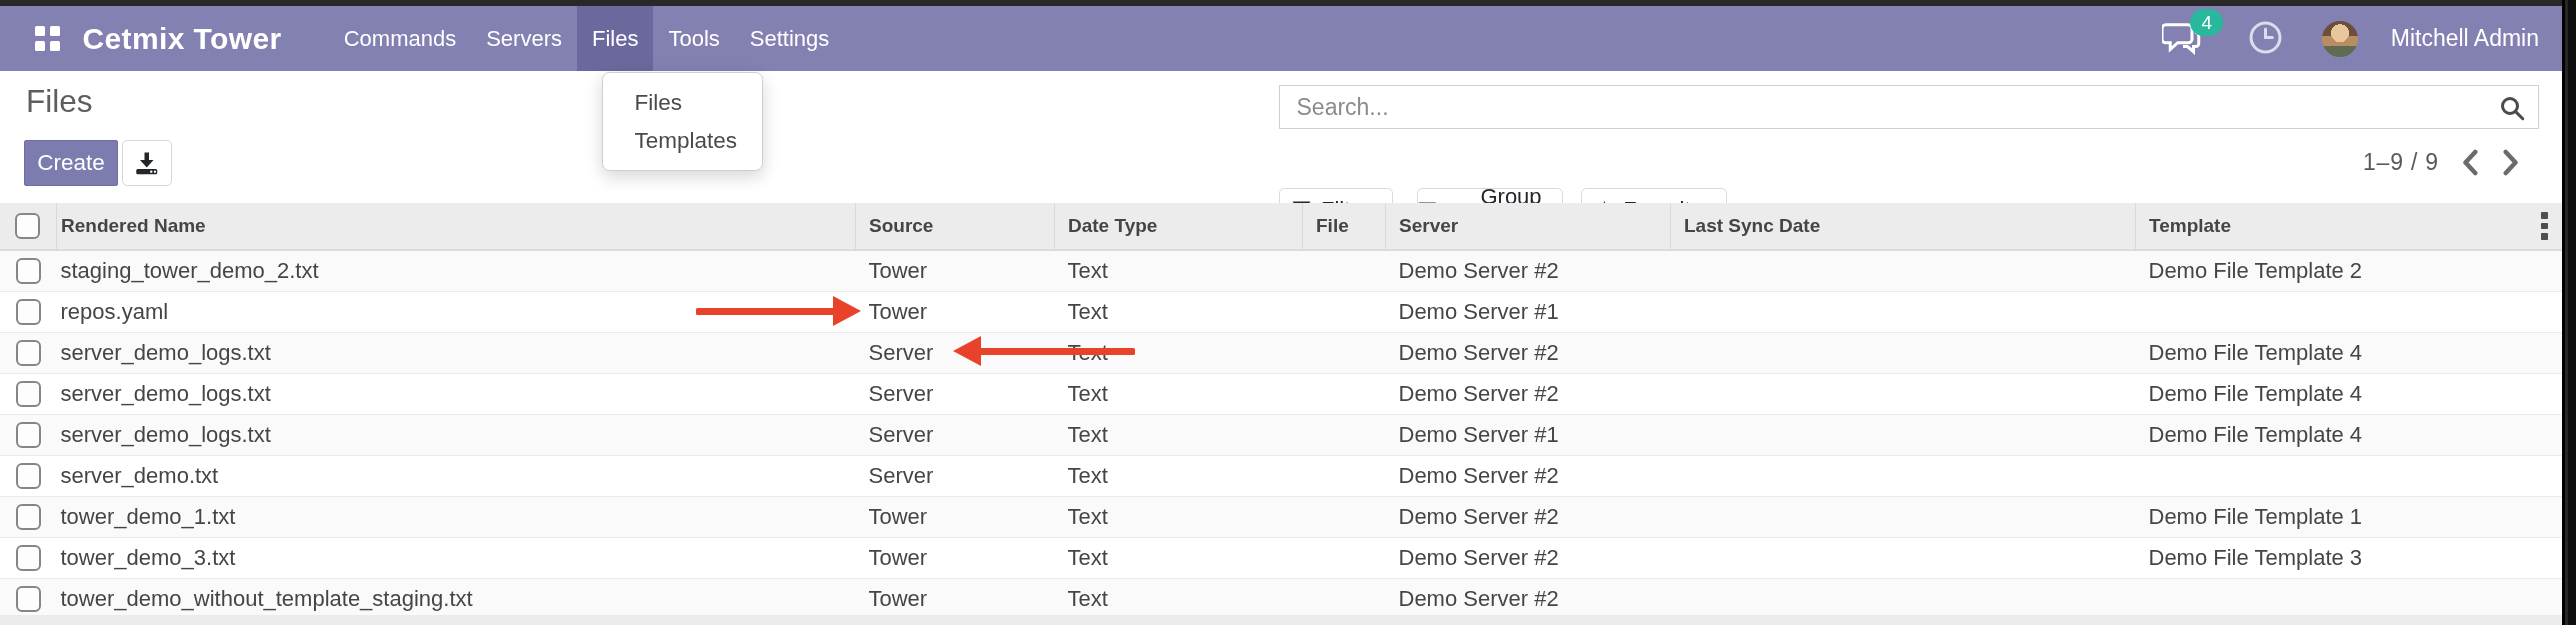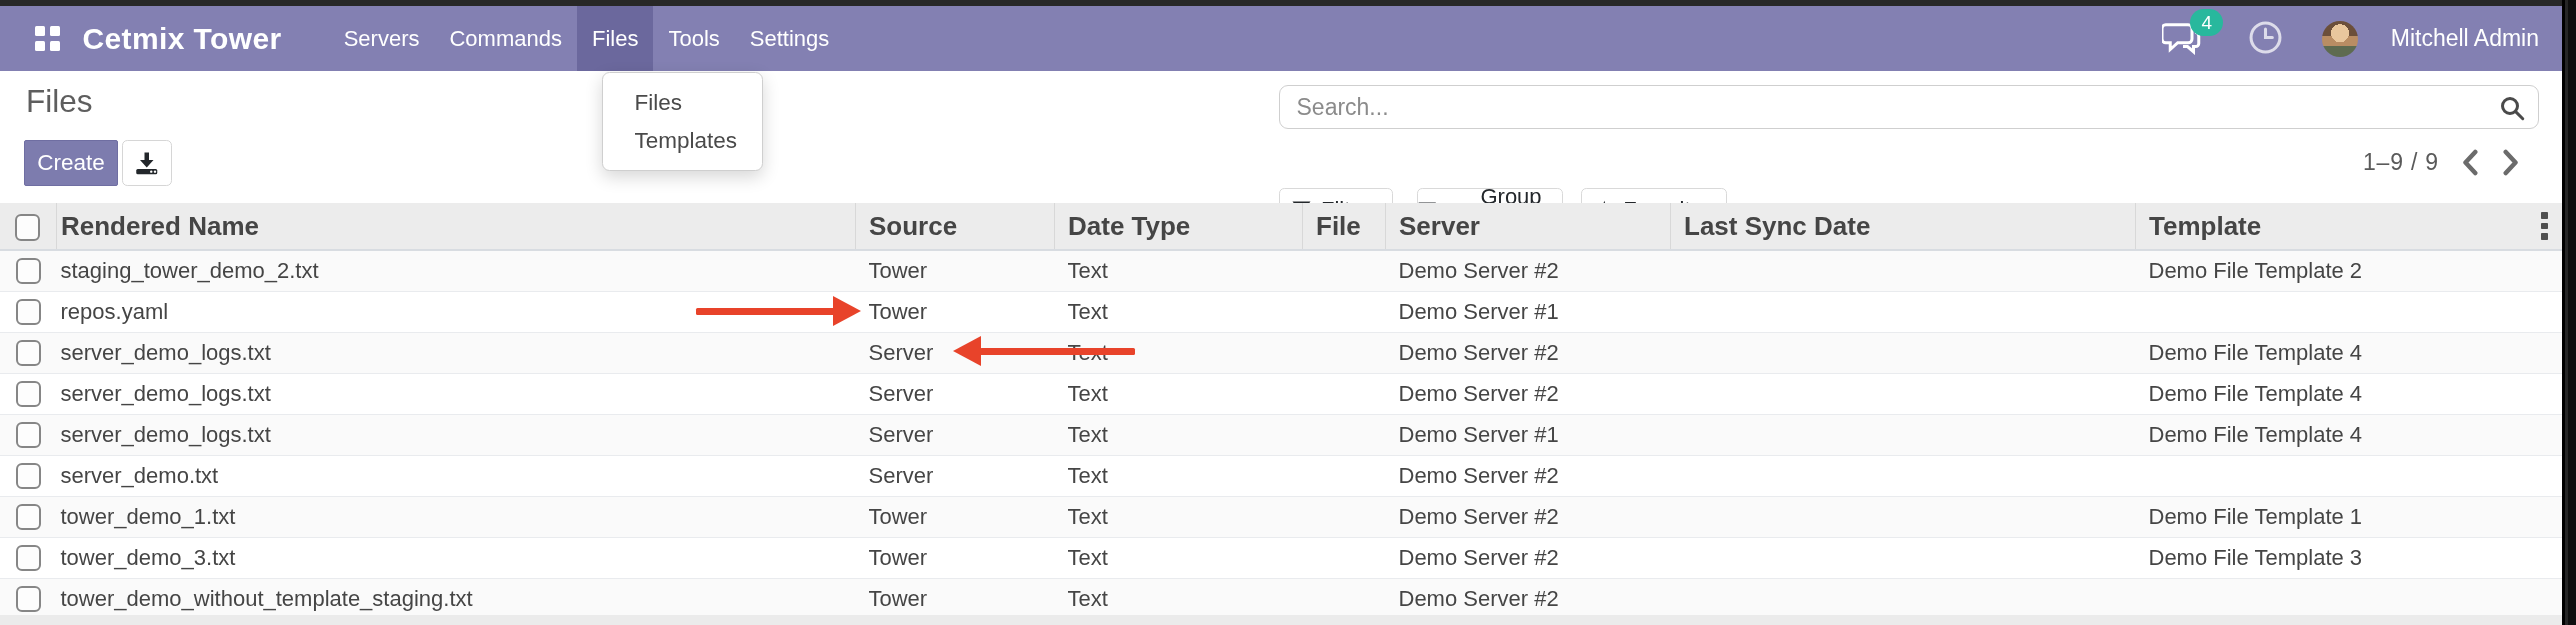--- a/index.html
+++ b/index.html
@@ -43,40 +43,40 @@
     border-radius:7.5px;box-shadow:0 6px 16.5px rgba(0,0,0,.16);padding:10.5px 0;z-index:30;}
   .dropdown-item{height:38px;line-height:38px;padding-left:31.5px;font-size:22.5px;color:#4a4a4a;cursor:pointer;}
 
   
   .page-title{position:absolute;left:26px;top:83px;font-size:31.5px;color:#5e5e5e;}
   .btn-create{position:absolute;left:24px;top:140px;width:92px;height:44px;background:#7d7cae;border:0.8px solid #6f6ea2;
     border-radius:2px;color:#fff;font-size:22.5px;display:flex;align-items:center;justify-content:center;cursor:pointer;}
   .btn-download{position:absolute;left:122px;top:140px;width:48px;height:44px;background:#fff;border:0.8px solid #d6d6d6;
     border-radius:5.3px;display:flex;align-items:center;justify-content:center;cursor:pointer;}
   .searchbox{position:absolute;left:1279px;top:85px;width:1260px;height:44px;box-sizing:border-box;
-    border:0.8px solid #cfcfcf;border-radius:9px;background:#fff;}
+    border:0.8px solid #cfcfcf;border-radius:0;background:#fff;}
   .searchbox input{position:absolute;left:0;top:0;width:100%;height:100%;border:none;outline:none;background:transparent;
     box-sizing:border-box;padding:0 53px 0 16.5px;font-size:23px;color:#333;font-family:"Liberation Sans",sans-serif;}
   .searchbox input::placeholder{color:#8b8b8b;}
   .search-glyph{position:absolute;right:12px;top:8.3px;cursor:pointer;}
   .cp-btn{position:absolute;top:141px;height:44px;background:#fff;border:0.8px solid #d9d9d9;border-radius:5.3px;
     display:flex;align-items:center;justify-content:center;gap:9px;font-size:22px;color:#23272b;cursor:pointer;box-sizing:border-box;margin-top:47px;}
   .btn-filters{left:1279px;width:114px;}
   .btn-groupby{left:1417px;width:146px;gap:44px;}
   .btn-favorites{left:1581px;width:146px;}
   .star-glyph{font-size:22.5px;line-height:22.5px;color:#23272b;}
   .pager{position:absolute;left:2363px;top:149px;display:flex;align-items:center;gap:22.5px;}
   .pager-value{font-size:23px;color:#5a5a5a;letter-spacing:0.8px;cursor:pointer;}
   .pager-nav{cursor:pointer;display:flex;align-items:center;}
 
   
   .table-wrap{position:absolute;left:0;top:203px;width:2562px;height:413px;overflow:hidden;background:#fff;z-index:1;}
   table{border-collapse:collapse;table-layout:fixed;width:2562px;}
   thead tr{height:47px;background:#ececec;}
-  thead th{font-size:26px;font-weight:bold;color:#454545;text-align:left;padding:0 0 0 13.5px;box-sizing:border-box;
+  thead th{font-size:19px;font-weight:bold;color:#454545;text-align:left;padding:0 0 0 13.5px;box-sizing:border-box;
     border-bottom:2.3px solid #d8dce1;cursor:pointer;}
   thead th + th{border-left:1.5px solid #d8d8d8;}
   thead th.c-check{padding:0;text-align:center;cursor:default;}
   tbody tr{height:41px;border-bottom:1.5px solid #e9ebee;cursor:pointer;}
   tbody tr:nth-child(odd){background:#fafafa;}
   tbody td{font-size:22px;color:#454545;padding:0 0 0 13.5px;box-sizing:border-box;white-space:nowrap;overflow:hidden;}
   td.c-check,th.c-check{text-align:center;padding:0;}
   .c-name{padding-left:4.5px !important;}
   .cb{display:inline-block;width:21px;height:22.5px;border:2.3px solid #868686;border-radius:6px;background:#fdfdfd;
     vertical-align:middle;cursor:pointer;}
@@ -100,24 +100,24 @@
 <div class="navbar">
   <div class="apps-icon">
       <span></span>
       <span></span>
       <span></span>
       <span></span>
     </div>
   <div class="brand">Cetmix Tower</div>
   <div class="menu">
     <div class="menu-item">
+        <span>Commands</span>
+      </div>
+    <div class="menu-item">
         <span>Servers</span>
-      </div>
-    <div class="menu-item">
-        <span>Commands</span>
       </div>
     <div class="menu-item active">
         <span>Files</span>
       </div>
     <div class="menu-item">
         <span>Tools</span>
       </div>
     <div class="menu-item">
         <span>Settings</span>
       </div>

